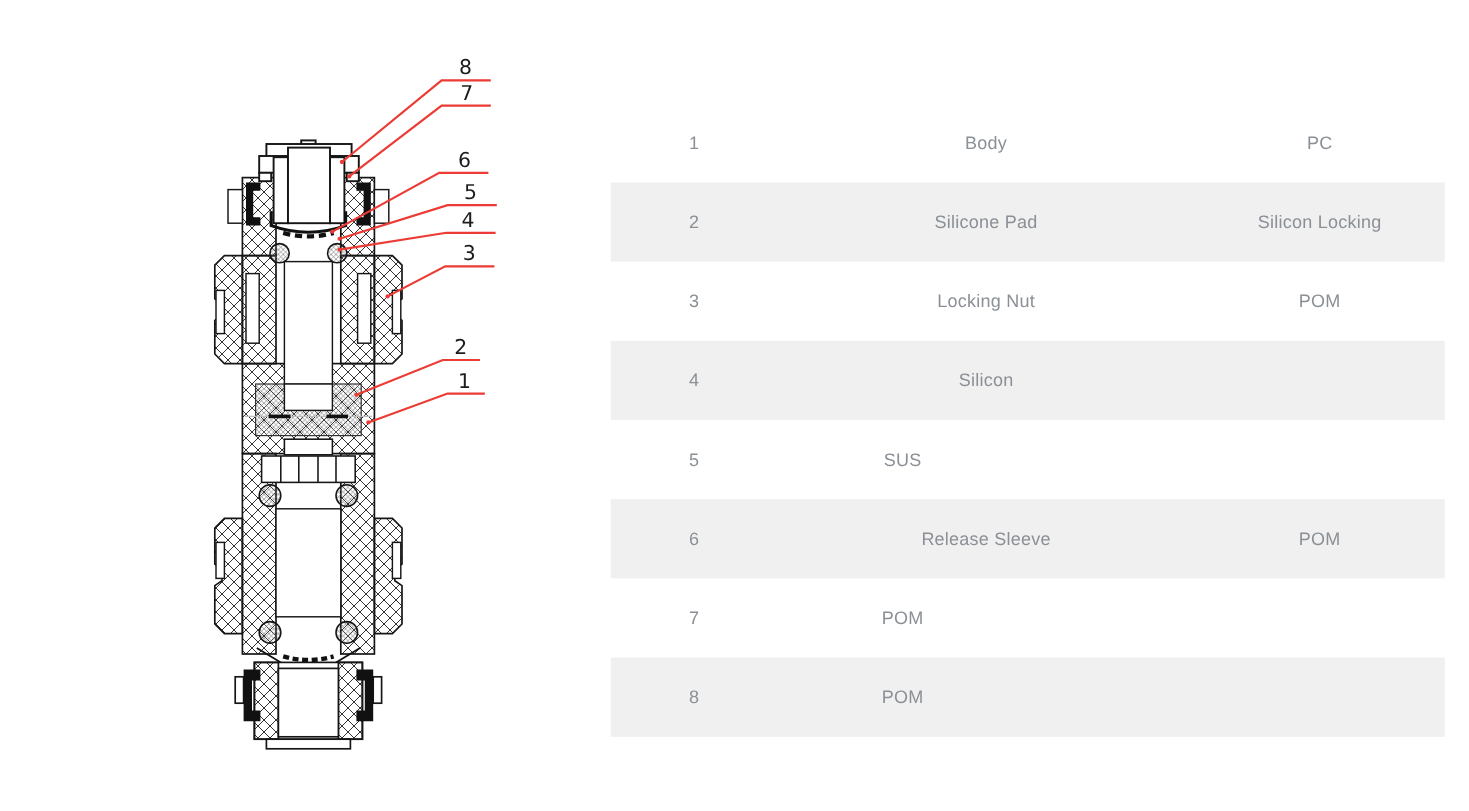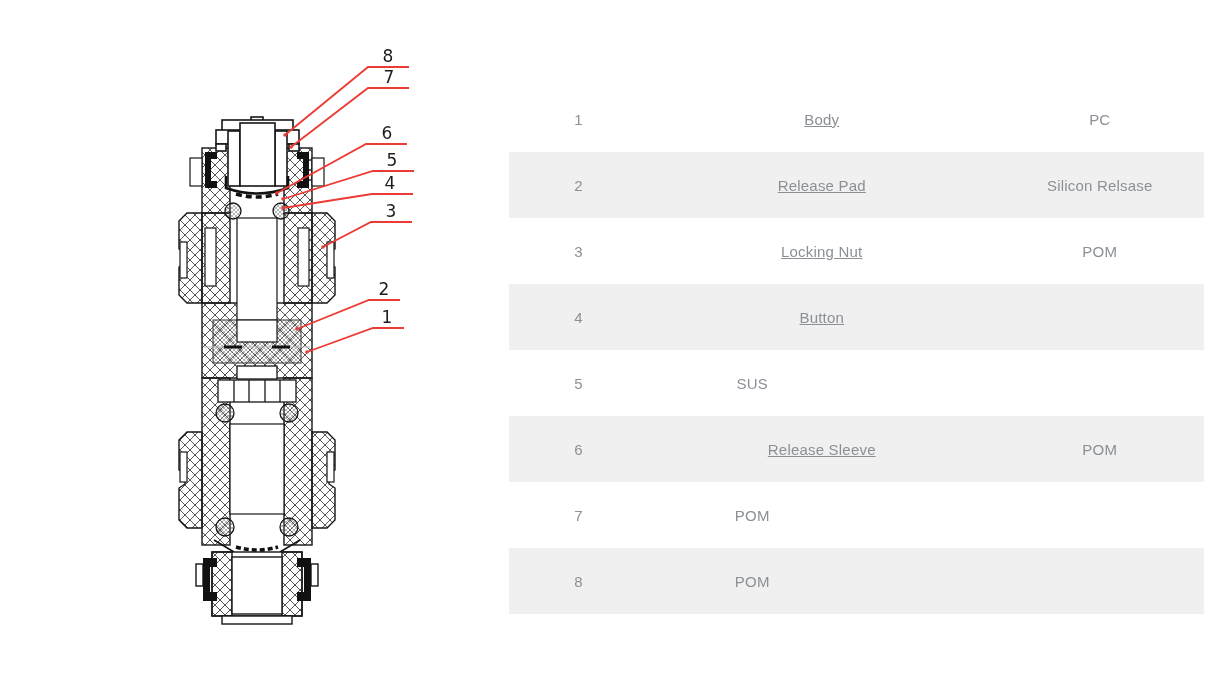--- a/index.html
+++ b/index.html
@@ -16,21 +16,21 @@
   }
   
   .spec-table{
     position:absolute;left:509px;top:86px;width:695px;
     font-size:15px;color:#8b9096;letter-spacing:.2px;
   }
   .spec-row{display:flex;height:66px;align-items:center;}
   .spec-row:nth-child(even){background:#f0f0f0;}
   .cell{text-align:center;}
   .cell-num{width:20%;}
-  .cell-name{width:50%;text-decoration:underline;}
+  .cell-name{width:50%;}
   .cell-mat{width:30%;}
 </style>
 </head>
 <body>
 
 <div class="diagram-wrap">
 <svg width="470" height="676" viewBox="0 0 470 676">
   <defs>
     <pattern id="xh" width="10" height="10" patternUnits="userSpaceOnUse">
       <path d="M0,10 L10,0 M-2,2 L2,-2 M8,12 L12,8" stroke="#2b2b2b" stroke-width="0.8" fill="none"></path>
@@ -187,31 +187,31 @@
 </div>
 
 <div class="spec-table">
   <div class="spec-row">
     <div class="cell cell-num">1</div>
     <div class="cell cell-name">Body</div>
     <div class="cell cell-mat">PC</div>
   </div>
   <div class="spec-row">
     <div class="cell cell-num">2</div>
-    <div class="cell cell-name">Release Pad</div>
-    <div class="cell cell-mat">Silicon Relsase</div>
+    <div class="cell cell-name">Silicone Pad</div>
+    <div class="cell cell-mat">Silicon Locking</div>
   </div>
   <div class="spec-row">
     <div class="cell cell-num">3</div>
     <div class="cell cell-name">Locking Nut</div>
     <div class="cell cell-mat">POM</div>
   </div>
   <div class="spec-row">
     <div class="cell cell-num">4</div>
-    <div class="cell cell-name">Button</div>
+    <div class="cell cell-name">Silicon</div>
   </div>
   <div class="spec-row">
     <div class="cell cell-num">5</div>
     <div class="cell cell-mat">SUS</div>
   </div>
   <div class="spec-row">
     <div class="cell cell-num">6</div>
     <div class="cell cell-name">Release Sleeve</div>
     <div class="cell cell-mat">POM</div>
   </div>

